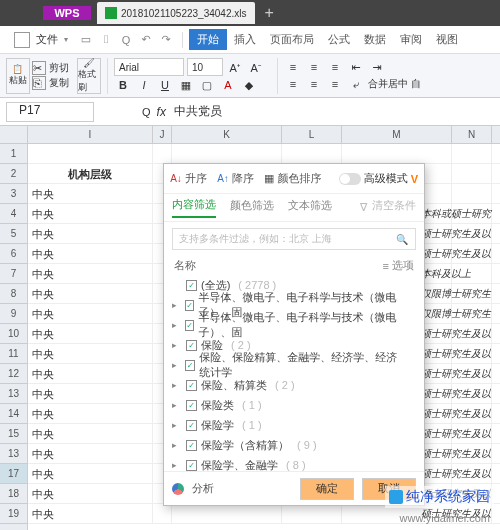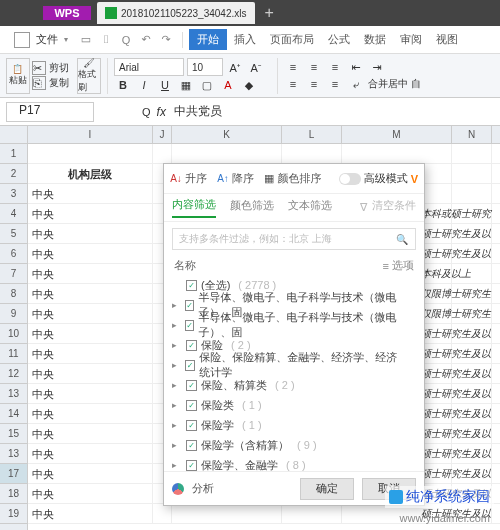--- a/index.html
+++ b/index.html
@@ -61,21 +61,21 @@
   .fp-listhdr{display:flex;justify-content:space-between;padding:2px 10px;font-size:11px;color:#666;}
   .fp-listhdr .opt{color:#888;display:flex;align-items:center;gap:3px;}
   .fp-list{flex:1;overflow-y:auto;padding:0 8px;}
   .fp-item{display:flex;align-items:center;height:20px;font-size:11px;color:#444;gap:4px;}
   .fp-item .cb{width:11px;height:11px;border:1px solid #888;display:flex;align-items:center;justify-content:center;font-size:8px;color:#2a7;}
   .fp-item .exp{width:10px;color:#888;font-size:9px;}
   .fp-item .cnt{color:#bbb;margin-left:4px;}
   .fp-foot{height:34px;border-top:1px solid #eee;display:flex;align-items:center;padding:0 8px;gap:8px;}
   .pie{width:12px;height:12px;border-radius:50%;background:conic-gradient(#3a8 0 120deg,#e77 120deg 240deg,#47c 240deg 360deg);}
   .fp-analysis{font-size:11px;color:#555;}
-  .fp-btn{margin-left:auto;width:54px;height:22px;border:1px solid #ccc;background:#e5e5e5;font-size:11px;display:flex;align-items:center;justify-content:center;}
+  .fp-btn{margin-left:auto;width:54px;height:22px;border:1px solid #ccc;background:#fdba74;font-size:11px;display:flex;align-items:center;justify-content:center;}
   .fp-btn.ok{margin-left:0;}
   .watermark1{position:absolute;right:6px;bottom:22px;font-size:14px;color:#1d4ed8;background:rgba(255,255,255,0.6);padding:2px 4px;}
   .wm-logo{display:inline-block;width:14px;height:14px;background:#2aa0e6;border-radius:2px;vertical-align:middle;margin-right:3px;}
   .watermark2{position:absolute;right:10px;bottom:6px;font-size:11px;color:#888;}
   .search-ico{color:#bbb;margin-left:auto;}
   .funnel{width:10px;height:10px;}
 </style>
 </head>
 <body>
 

